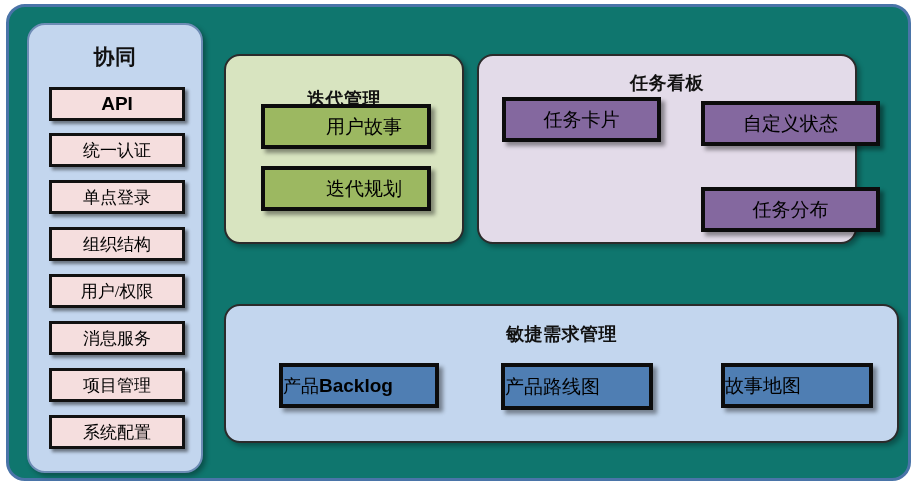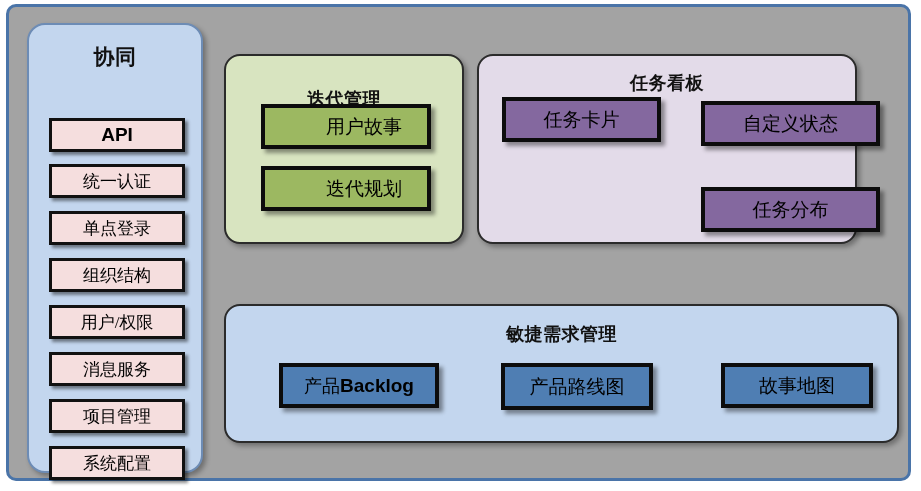--- a/index.html
+++ b/index.html
@@ -5,21 +5,21 @@
   html,body{margin:0;padding:0;background:#ffffff;}
   body{
     width:921px;height:491px;overflow:hidden;position:relative;
     font-family:"Liberation Sans","DejaVu Sans",sans-serif;
     -webkit-font-smoothing:antialiased;
   }
 
   
   #outer-frame{
     position:absolute;left:6px;top:4px;width:905px;height:477px;
-    border:3px solid #4a74a8;border-radius:10px;background:#a3a3a3;
+    border:3px solid #4a74a8;border-radius:19px;background:#0f766e;
     box-sizing:border-box;
   }
 
   
   .panel{
     position:absolute;box-sizing:border-box;border-radius:16px;
     box-shadow:3px 3px 5px rgba(0,0,0,0.32);
   }
   .panel-title{
     position:absolute;left:0;right:0;text-align:center;
@@ -34,21 +34,20 @@
   #panel-collab .panel-title{top:18px;font-size:21px;}
 
   
   .chip{
     position:absolute;box-sizing:border-box;
     background:#f5dede;border:3px solid #111111;
     box-shadow:3px 3px 3px rgba(0,0,0,0.45);
     display:flex;align-items:center;justify-content:center;
     color:#000;font-size:17px;
     font-family:"Liberation Serif","DejaVu Serif",serif;
-    margin-top:31px;
   }
   .chip.bold{font-weight:bold;font-family:"Liberation Sans","DejaVu Sans",sans-serif;font-size:19px;}
   #panel-collab .chip{left:20px;width:136px;height:34px;}
 
   
   #panel-iteration{
     left:215px;top:47px;width:240px;height:190px;
     background:#d8e4c0;border:2px solid #2b2b2b;
   }
   #panel-iteration .panel-title{top:15px;font-size:18px;margin-top:16px;}
@@ -81,21 +80,21 @@
   
   #panel-agile{
     left:215px;top:297px;width:675px;height:139px;
     background:#c3d6ee;border:2px solid #2b2b2b;padding-left:44px;
   }
   #panel-agile .panel-title{top:16px;font-size:18px;}
   .card-blue{
     position:absolute;box-sizing:border-box;
     background:#4f7eb3;border:4px solid #0c0c0c;
     box-shadow:4px 4px 4px rgba(0,0,0,0.40);
-    display:flex;align-items:center;justify-content:center;
+    display:flex;align-items:center;justify-content:flex-start;
     color:#000;font-size:19px;
     font-family:"Liberation Serif","DejaVu Serif",serif;
   }
   .card-blue.mixed{font-size:18px;}
   .card-blue.mixed b{font-family:"Liberation Sans","DejaVu Sans",sans-serif;font-weight:bold;font-size:19px;}
 </style>
 </head>
 <body>
 
 <div id="outer-frame">

